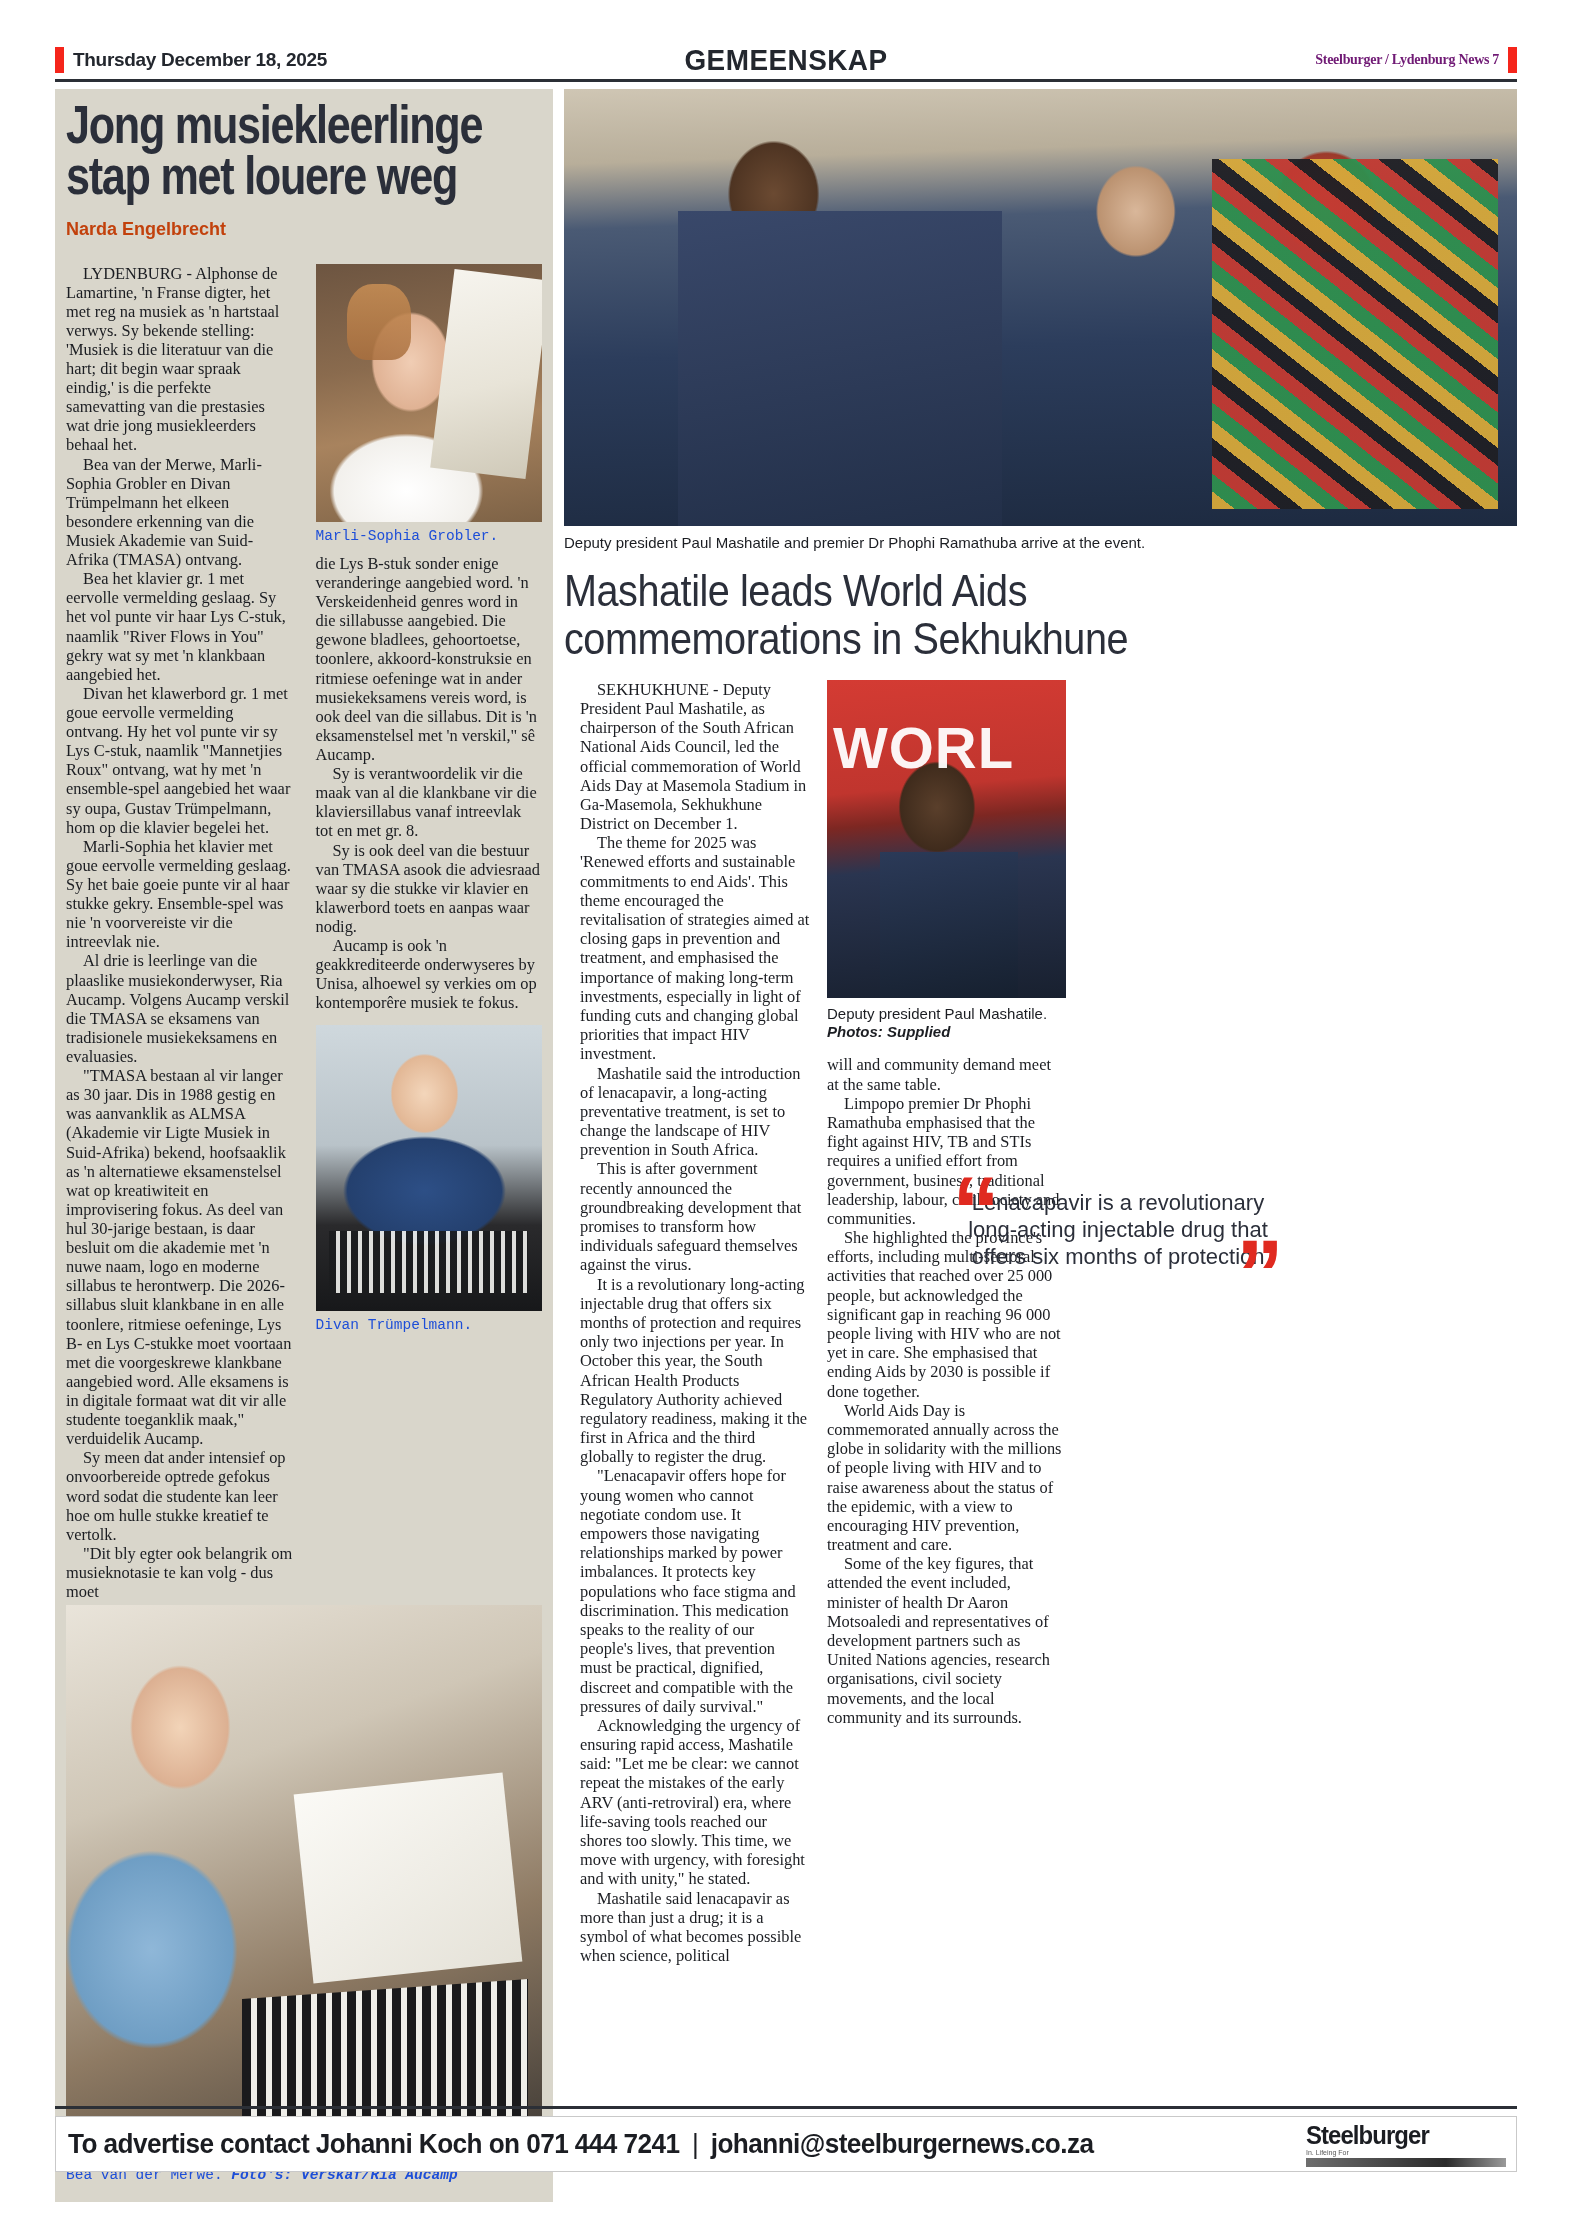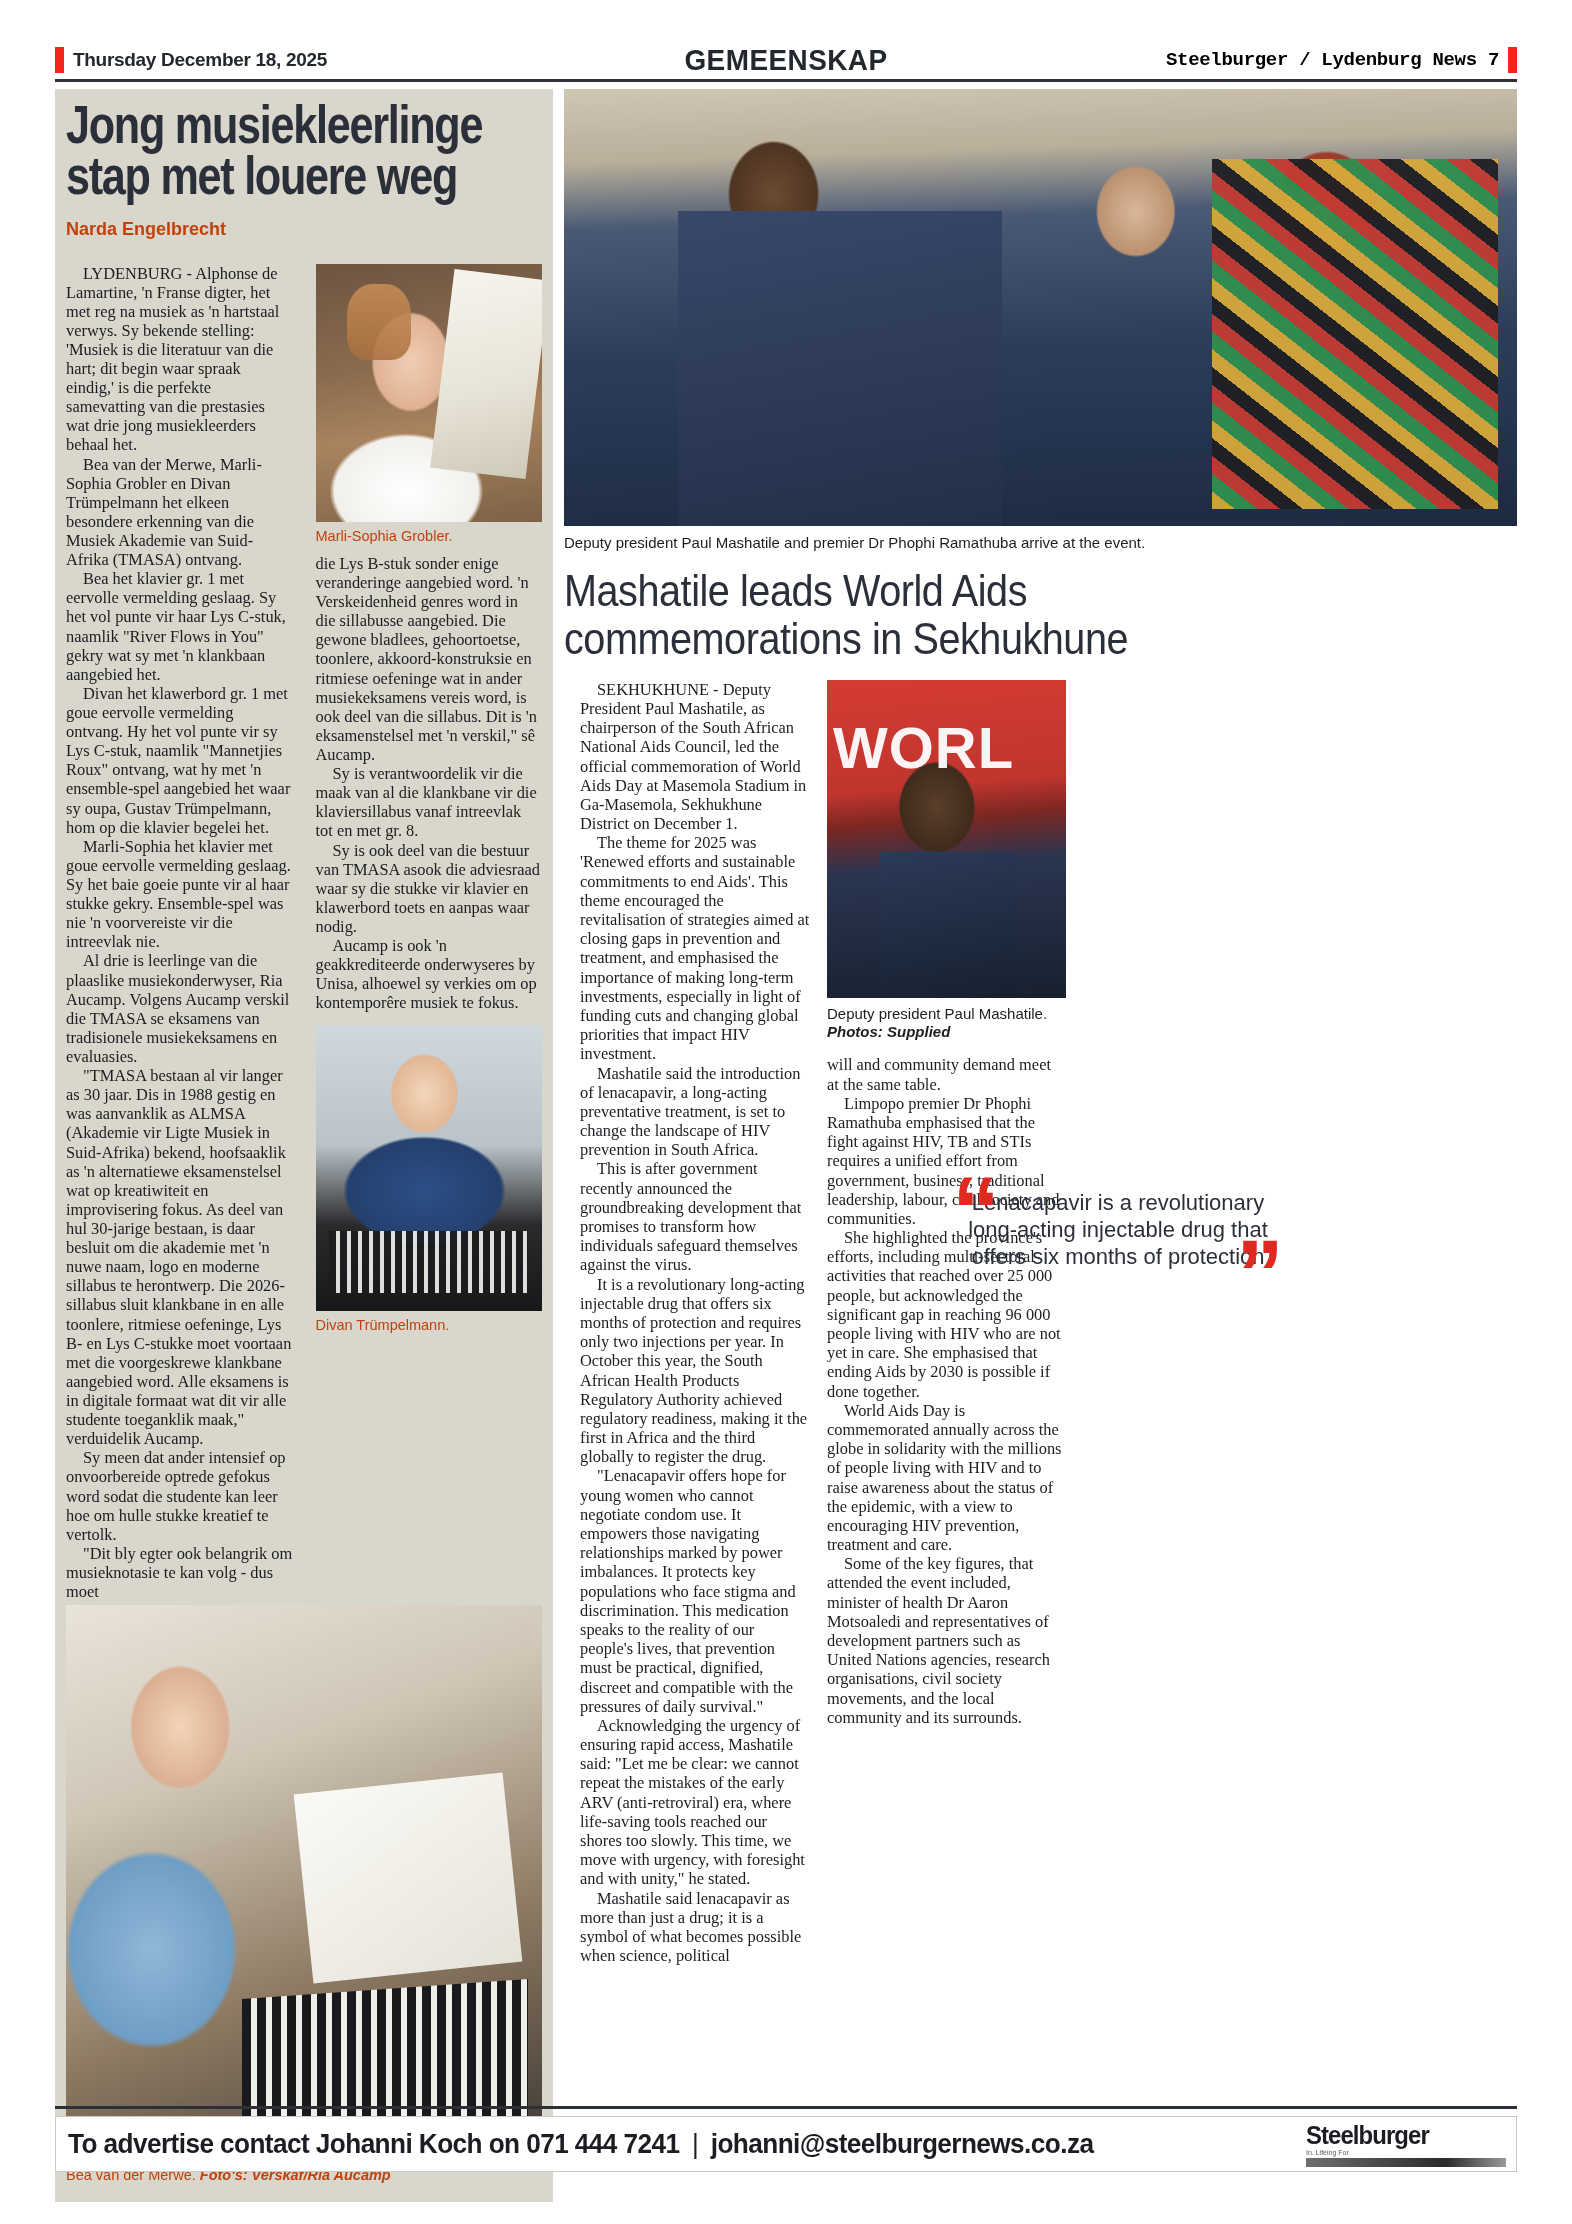--- a/index.html
+++ b/index.html
@@ -43,22 +43,22 @@
     font-family: "Liberation Sans", sans-serif;
     font-weight: 700; font-size: 30px; color: #23272e;
     letter-spacing: 0.5px;
     transform: scaleX(0.93);
   }
   .mast-right {
     margin-left: auto;
     display: flex; align-items: center; gap: 9px;
   }
   .mast-paper {
-    font-family: Liberation Mono, monospace;
-    font-weight: 700; font-size: 19px; color: #000000;
+    font-family: Liberation Serif, serif;
+    font-weight: 700; font-size: 14px; color: #701a75;
     letter-spacing: -0.3px; white-space: nowrap;
   }
 
   
   .left-art {
     position: absolute;
     left: 55px; top: 89px;
     width: 498px;
     background: #d9d6cb;
     padding: 10px 11px 8px 11px;
@@ -93,22 +93,22 @@
     color: #1b1d22;
     text-indent: 17px;
     text-align: left;
     hyphens: none;
   }
   p.bodytxt.noind { text-indent: 0; }
 
   .figure { margin-bottom: 4px; }
   .figure .ph { width: 100%; display: block; }
   .cap {
-    font-family: Liberation Sans, sans-serif;
-    font-size: 14.5px; color: #c2410c;
+    font-family: Liberation Mono, monospace;
+    font-size: 14.5px; color: #1d4ed8;
     margin: 6px 0 9px 0;
     line-height: 1.2;
   }
   .cap i { font-style: italic; font-weight: 700; }
 
   
   .ph { position: relative; overflow: hidden; background: #b9b2a4; }
   .ph-marli {
     height: 258px;
     background:

